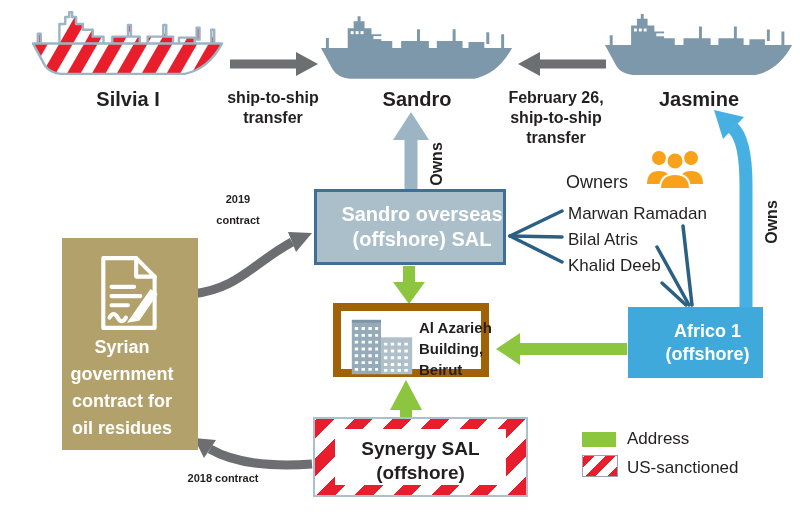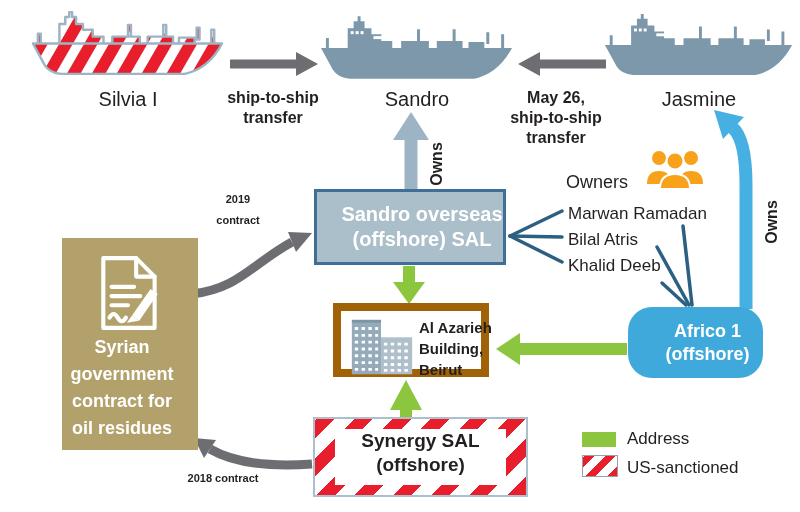--- a/index.html
+++ b/index.html
@@ -1,40 +1,40 @@
 <!DOCTYPE html>
 <html><head>
 <meta charset="utf-8">
 <style>
   html,body{margin:0;padding:0;background:#fff;}
   .stage{position:relative;width:800px;height:512px;background:#ffffff;overflow:hidden;
          font-family:"Liberation Sans","DejaVu Sans",sans-serif;color:#231f20;}
   svg.layer{position:absolute;left:0;top:0;z-index:1;}
   .ship{position:absolute;z-index:2;}
-  .ship-label{position:absolute;z-index:3;font-weight:normal;font-size:20px;text-align:center;color:#231f20;}
+  .ship-label{position:absolute;z-index:3;font-weight:bold;font-size:20px;text-align:center;color:#231f20;}
   .transfer-label{position:absolute;z-index:3;font-size:16px;line-height:20px;font-weight:600;text-align:center;color:#231f20;}
   .owns{position:absolute;z-index:4;width:60px;height:18px;font-size:16px;font-weight:600;text-align:center;
         transform:rotate(-90deg);color:#231f20;}
   .box{position:absolute;z-index:2;box-sizing:border-box;padding-left:24px;}
   .box-sandro{left:314px;top:189px;width:192px;height:76px;background:#aabfca;border:3px solid #3f6f99;
               display:flex;flex-direction:column;align-items:center;justify-content:center;
               color:#fff;font-weight:bold;font-size:20px;line-height:25px;text-align:center;}
   .box-africo{left:628px;top:307px;width:135px;height:71px;background:#3fa9dc;color:#fff;
               display:flex;flex-direction:column;align-items:center;justify-content:center;
-              font-size:18px;line-height:23px;font-weight:600;text-align:center;border-radius:24px;}
+              font-size:18px;line-height:23px;font-weight:600;text-align:center;}
   .box-address{left:333px;top:303px;width:156px;height:74px;background:#fff;border:8px solid #a16207;}
   .box-address .addr-text{position:absolute;left:78px;top:6px;width:74px;font-size:15px;line-height:21px;color:#231f20;font-weight:600;}
   .box-address svg{position:absolute;left:5px;top:7px;}
   .box-tan{left:62px;top:238px;width:136px;height:212px;background:#b2a16b;color:#fff;text-align:center;}
   .box-tan svg{position:absolute;left:31px;top:16px;}
   .box-tan .tan-text{position:absolute;left:0;top:96px;width:120px;font-size:18px;line-height:27px;font-weight:600;}
   .box-synergy{left:313px;top:417px;width:215px;height:80px;border:2px solid #aac0cd;
                background:repeating-linear-gradient(315deg,#e81e2c 0 13px,#ffffff 13px 27px);}
   .box-synergy .inner{position:absolute;left:20px;right:20px;top:10px;bottom:10px;background:#fff;
-                      display:flex;flex-direction:column;align-items:center;justify-content:flex-start;
+                      display:flex;flex-direction:column;align-items:center;justify-content:flex-end;
                       font-size:19px;line-height:24px;font-weight:600;color:#231f20;text-align:center;}
   .contract-label{position:absolute;z-index:3;font-size:11px;line-height:21px;font-weight:600;text-align:center;color:#231f20;}
   .owners-title{position:absolute;left:566px;top:172px;z-index:3;font-size:18px;font-weight:normal;color:#231f20;}
   .owners-names{position:absolute;left:568px;top:201px;z-index:3;font-size:17px;line-height:26px;color:#231f20;}
   .people{position:absolute;left:646px;top:148px;z-index:3;}
   .legend-swatch-address{position:absolute;left:582px;top:432px;width:34px;height:15px;background:#8cc63e;z-index:3;}
   .legend-swatch-sanctioned{position:absolute;left:582px;top:455px;width:34px;height:20px;z-index:3;
         border:1px solid #9aa0a6;background:repeating-linear-gradient(315deg,#e81e2c 0 7px,#ffffff 7px 15px);}
   .legend-text{position:absolute;z-index:3;font-size:17px;color:#231f20;}
 </style>
@@ -138,21 +138,21 @@
 
   <div class="ship-label" style="left:30px;width:196px;top:88px;">Silvia I</div>
   <div class="ship-label" style="left:318px;width:198px;top:88px;">Sandro</div>
   <div class="ship-label" style="left:602px;width:194px;top:88px;">Jasmine</div>
 
   <div class="transfer-label" style="left:204px;width:138px;top:88px;">
     <div>ship-to-ship</div>
     <div>transfer</div>
   </div>
   <div class="transfer-label" style="left:487px;width:138px;top:88px;">
-    <div>May 26,</div>
+    <div>February 26,</div>
     <div>ship-to-ship</div>
     <div>transfer</div>
   </div>
 
   <div class="owns" style="left:407px;top:155px;">Owns</div>
   <div class="owns" style="left:742px;top:213px;">Owns</div>
 
   <div class="box box-sandro">
     <div>Sandro overseas</div>
     <div>(offshore) SAL</div>

